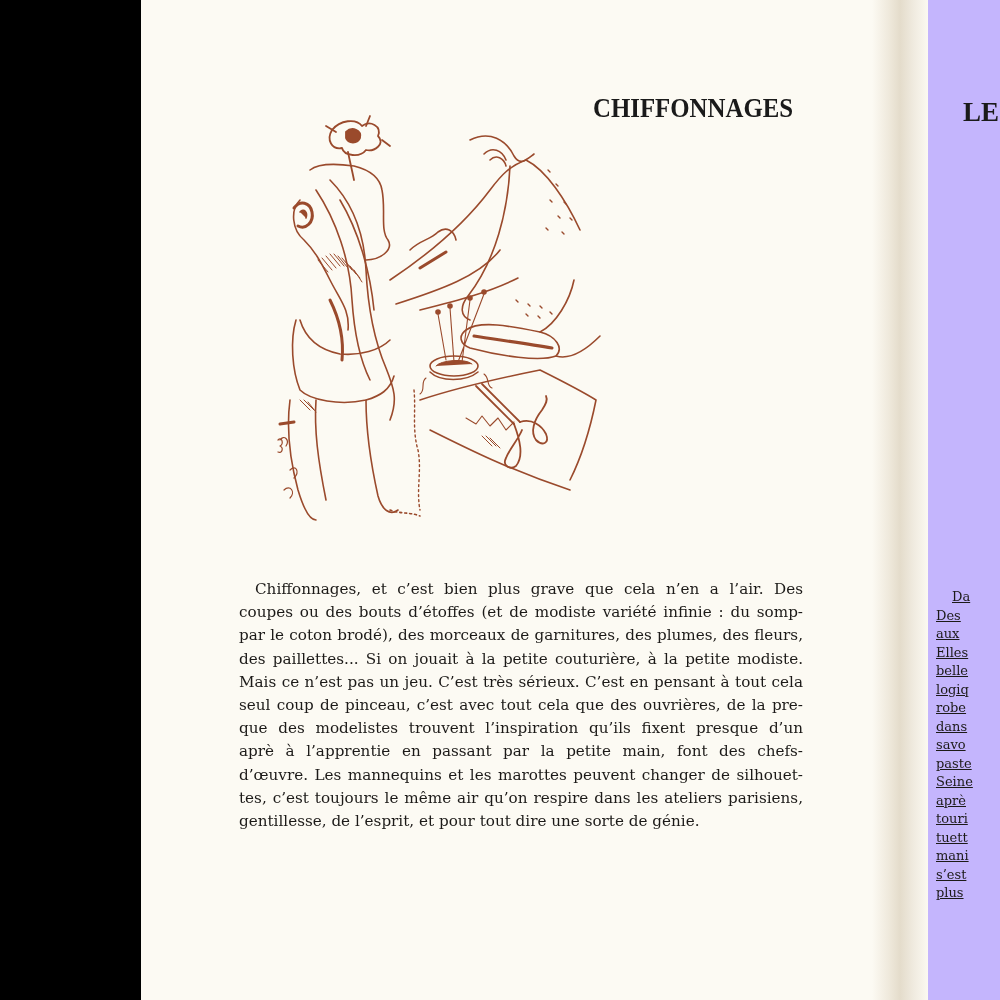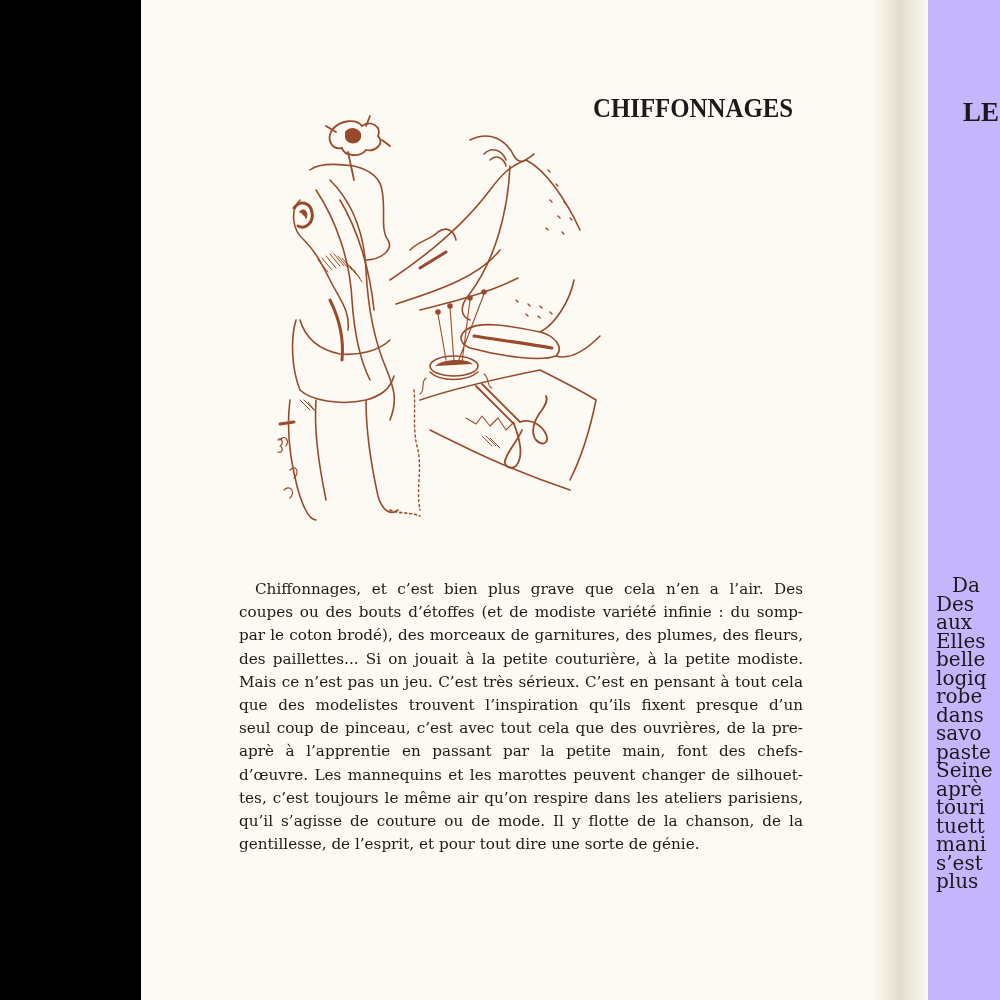--- a/index.html
+++ b/index.html
@@ -32,23 +32,23 @@
   .body-text {
     position: absolute; left: 239px; top: 578px; width: 564px;
     font-family: "DejaVu Serif", serif; font-size: 15.2px; line-height: 23.2px;
     color: #1c1a18; text-align: justify;
   }
   .body-text .line { display: block; white-space: nowrap; text-align-last: justify; text-align: justify; }
   .body-text .line.indent { text-indent: 16px; }
   .body-text .line.last { text-align-last: left; }
 
   .right-text {
-    position: absolute; left: 8px; top: 576px;
-    font-family: "DejaVu Serif", serif; font-size: 20px; line-height: 18.5px;
-    color: #1c1a18; white-space: nowrap;
+    position: absolute; left: 8px; top: 588px;
+    font-family: "DejaVu Serif", serif; font-size: 13px; line-height: 18.5px;
+    color: #1c1a18; white-space: nowrap; text-decoration: underline;
   }
   .right-text .line { display: block; }
   .right-text .line.indent { padding-left: 16px; }
 </style>
 </head>
 <body>
 
 <div class="black-strip"></div>
 
 <div class="left-page"></div>
@@ -138,26 +138,25 @@
 
   <path d="M8 340 C12 336 14 344 10 346 C14 348 12 354 8 352" stroke-width="1.2"></path>
 </svg>
 
 <div class="body-text">
   <span class="line indent">Chiffonnages, et c’est bien plus grave que cela n’en a l’air. Des</span>
   <span class="line">coupes ou des bouts d’étoffes (et de modiste variété infinie : du somp-</span>
   <span class="line">par le coton brodé), des morceaux de garnitures, des plumes, des fleurs,</span>
   <span class="line">des paillettes... Si on jouait à la petite couturière, à la petite modiste.</span>
   <span class="line">Mais ce n’est pas un jeu. C’est très sérieux. C’est en pensant à tout cela</span>
+  <span class="line">seul coup de pinceau, c’est avec tout cela que des ouvrières, de la pre-</span>
   <span class="line">que des modelistes trouvent l’inspiration qu’ils fixent presque d’un</span>
-  <span class="line">seul coup de pinceau, c’est avec tout cela que des ouvrières, de la pre-</span>
   <span class="line">aprè à l’apprentie en passant par la petite main, font des chefs-</span>
   <span class="line">d’œuvre. Les mannequins et les marottes peuvent changer de silhouet-</span>
   <span class="line">tes, c’est toujours le même air qu’on respire dans les ateliers parisiens,</span>
-  <span class="line">qu’il s’agisse de couture ou de mode. Il y flotte de la chanson, de la</span>
   <span class="line last">gentillesse, de l’esprit, et pour tout dire une sorte de génie.</span>
 </div>
 
 <div class="right-page">
   <div class="right-title">LE</div>
   <div class="right-text">
     <span class="line indent">Da</span>
     <span class="line">Des</span>
     <span class="line">aux</span>
     <span class="line">Elles</span>

